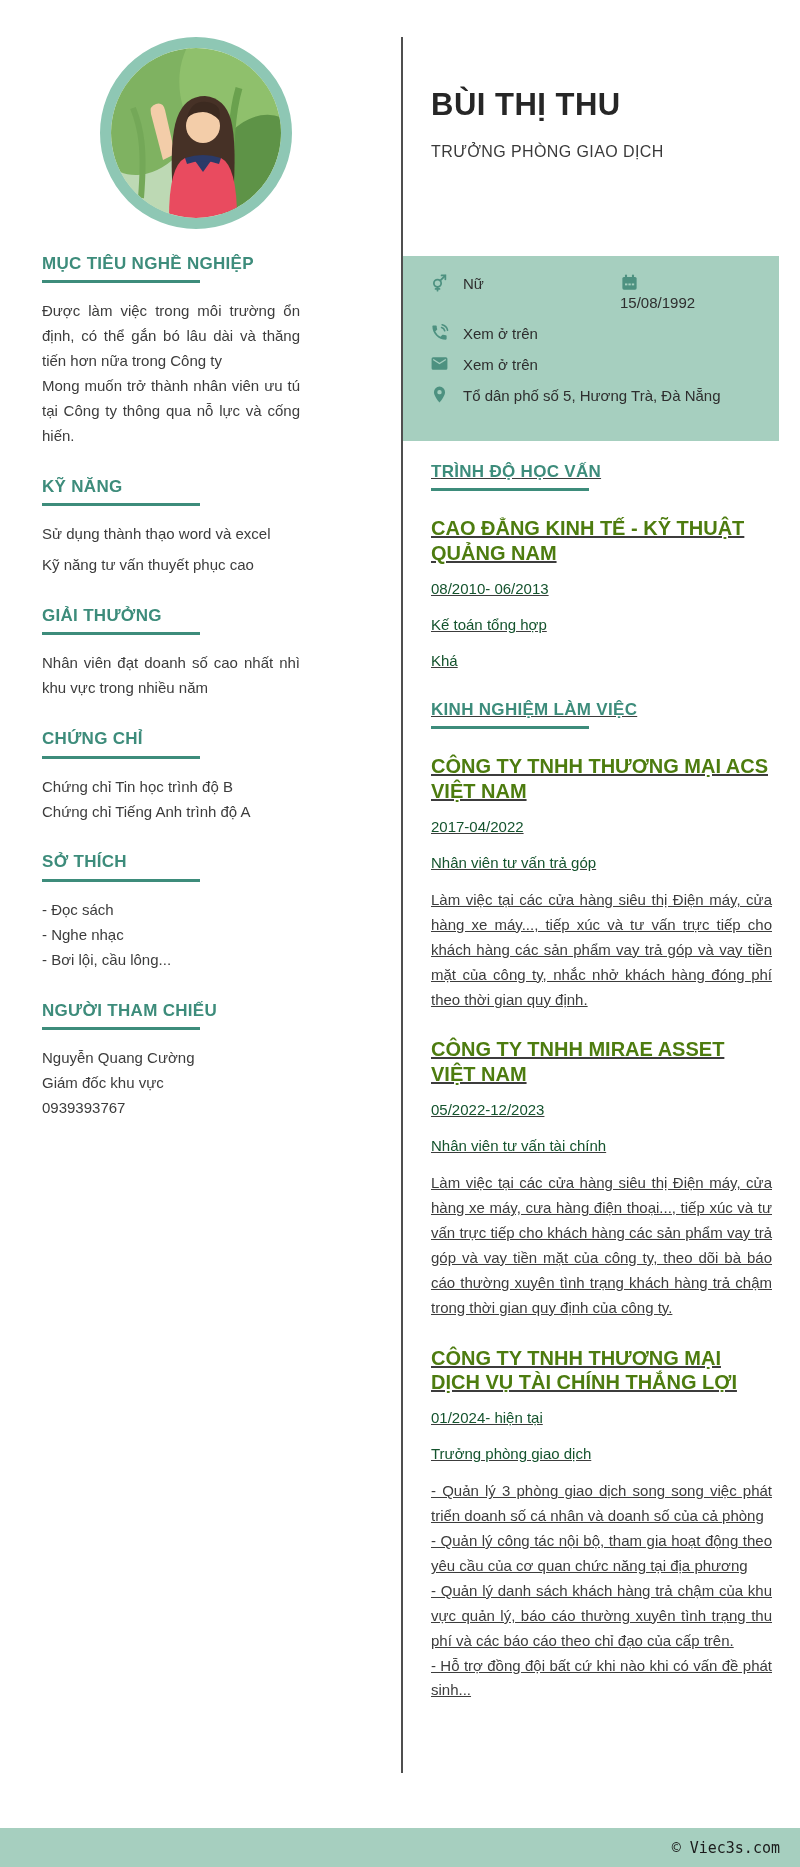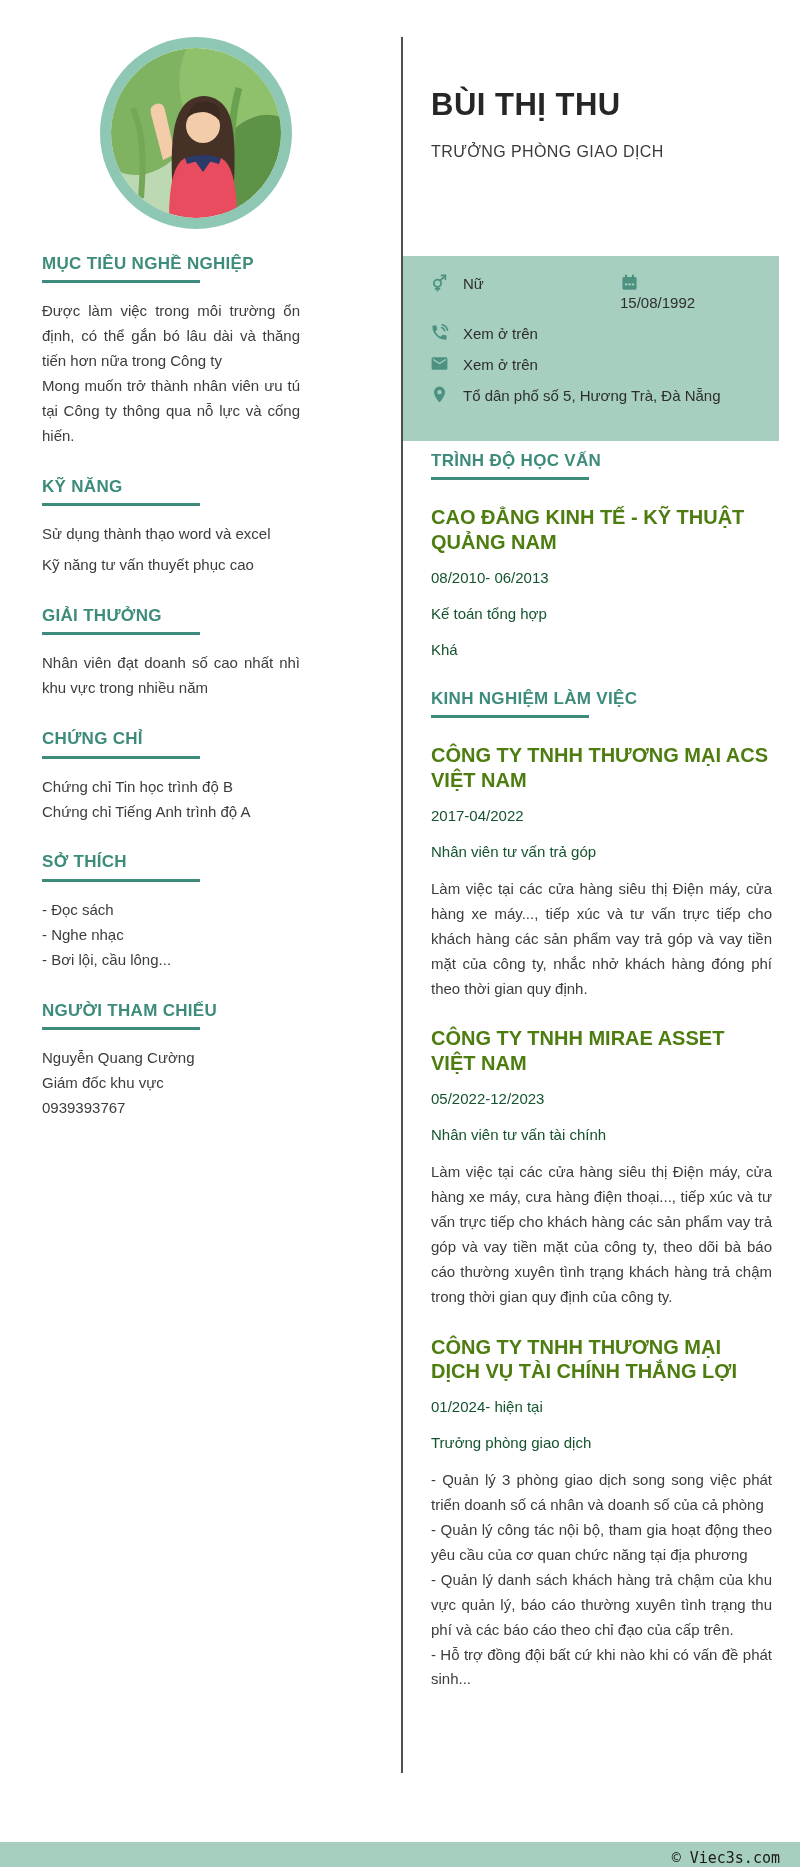--- a/index.html
+++ b/index.html
@@ -51,31 +51,31 @@
   .info-row { display:flex; align-items:flex-start; font-size:15px; color:#2e2e2e; line-height:20px; }
   .info-row .ic { flex:0 0 19px; width:19px; height:19px; margin-right:14px; position:relative; top:0px; }
   .info-row .ic svg { display:block; width:19px; height:19px; }
   .row-split { display:flex; }
   .cell-gender { display:flex; width:190px; }
   .cell-birth  { display:flex;flex-direction:column; }
   .info-text { padding-top:1px; }
   .addr { width:290px; }
 
   
-  .right-body { position:absolute; left:431px; top:451px; width:341px; }
+  .right-body { position:absolute; left:431px; top:462px; width:341px;text-decoration:underline; }
   .right-body .section-gap { margin-bottom:26px; }
   .entry-name { font-size:20px; font-weight:700; color:#4d7c0f; line-height:24.9px; margin-top:25px; }
   .entry-line { font-size:15px; color:#14532d; line-height:24.9px; margin-top:11px; }
   .entry-desc { font-size:15px; color:#3c3c3c; line-height:24.9px; margin-top:12px; text-align:justify; }
   .exp-entry { margin-bottom:13px; }
 
   
   .footer-bar {
-    position:absolute; left:0; bottom:0; width:800px; height:25px;
-    background:#a6cfbf; display:flex; align-items:flex-end; justify-content:flex-end;
+    position:absolute; left:0; bottom:0; width:800px; height:39px;
+    background:#a6cfbf; display:flex; align-items:center; justify-content:flex-end;
     padding-right:20px;
   }
   .footer-text { font-family:"DejaVu Sans Mono", monospace; font-size:15px; color:#1b1b1b; }
 </style>
 </head>
 <body>
 
 <div class="page">
 
   <div class="photo-ring">

